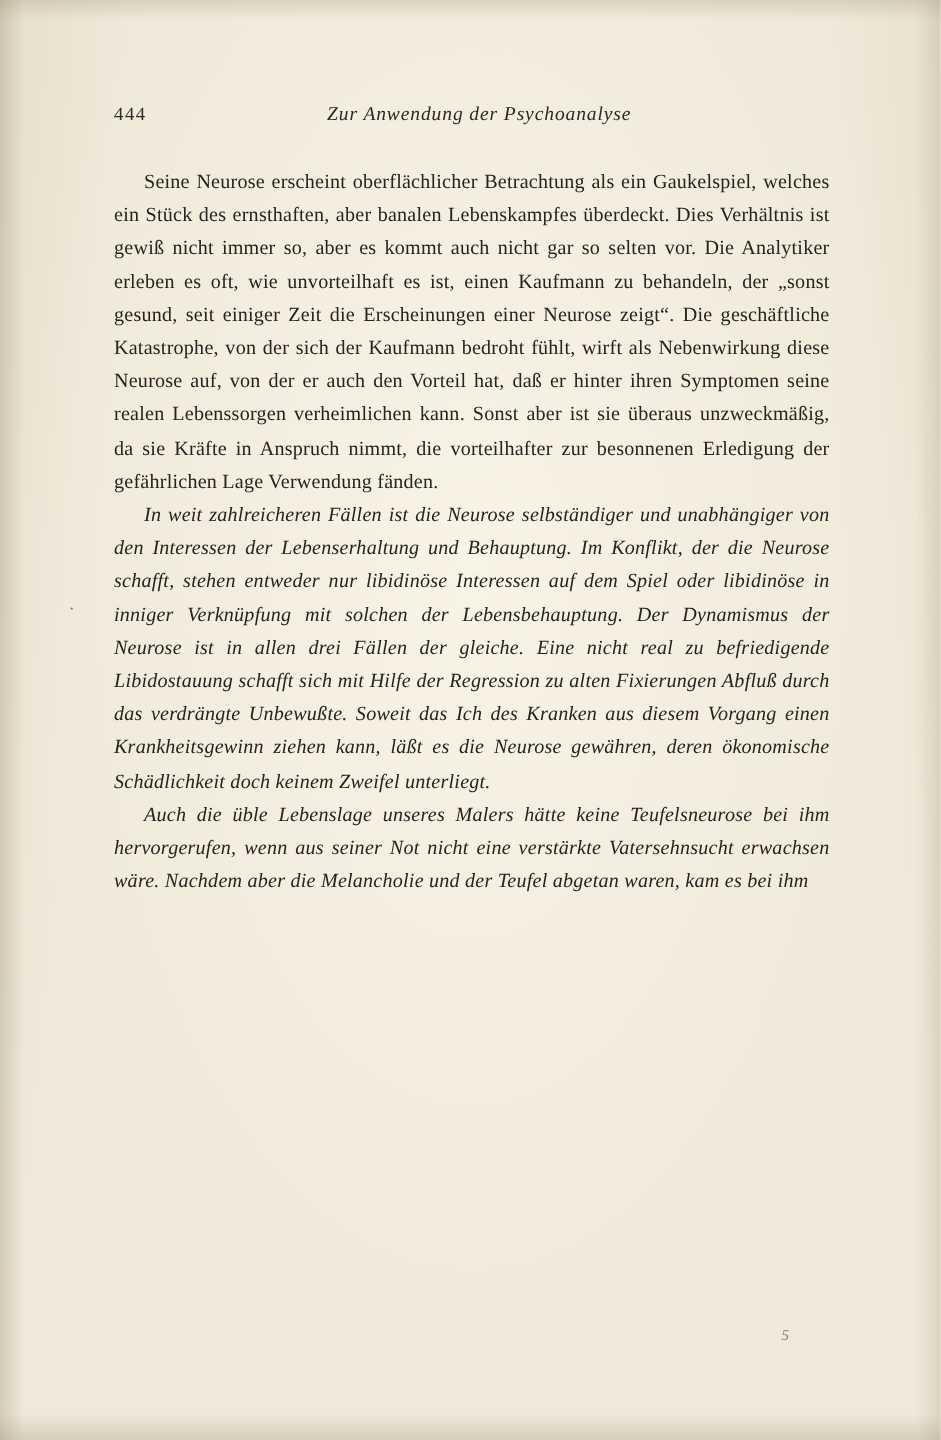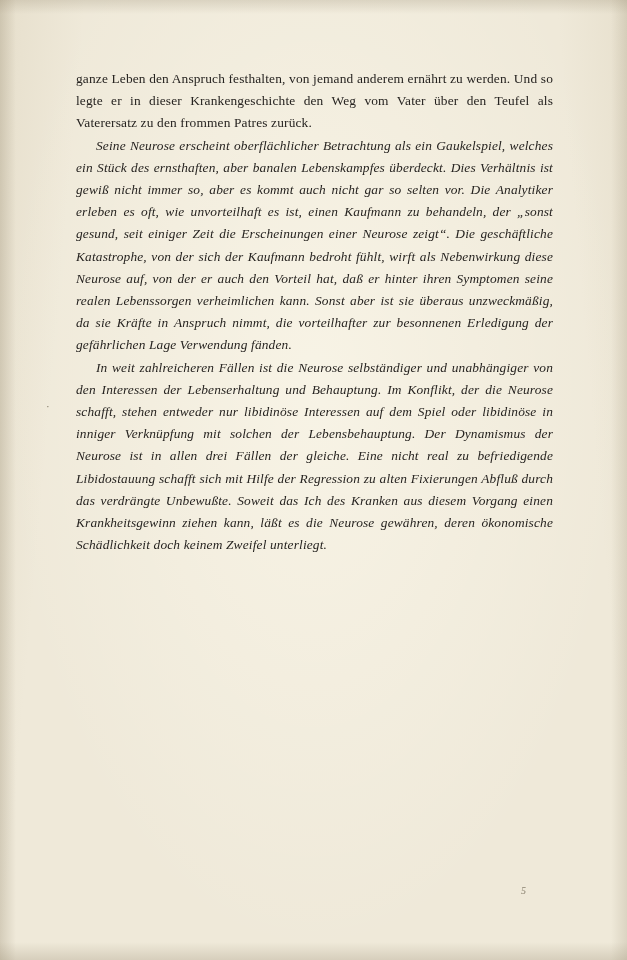--- a/index.html
+++ b/index.html
@@ -124,25 +124,29 @@
 
 <div class="page">
 
   <div class="edge-shadow top"></div>
   <div class="edge-shadow left"></div>
   <div class="edge-shadow right"></div>
   <div class="edge-shadow bottom"></div>
 
   <div class="content">
 
+    <div class="runhead">
+      <span class="folio">444</span>
+      <span class="runhead-title">Zur Anwendung der Psychoanalyse</span>
+    </div>
 
     <div class="body-text">
-      <p>ganze Leben den Anspruch festhalten, von jemand anderem ernährt zu werden. Und so legte er in dieser Krankengeschichte den Weg vom Vater über den Teufel als Vaterersatz zu den frommen Patres zurück.</p>
       <p class="indent">Seine Neurose erscheint oberflächlicher Betrachtung als ein Gaukelspiel, welches ein Stück des ernsthaften, aber banalen Lebenskampfes überdeckt. Dies Verhältnis ist gewiß nicht immer so, aber es kommt auch nicht gar so selten vor. Die Analytiker erleben es oft, wie unvorteilhaft es ist, einen Kaufmann zu behandeln, der „sonst gesund, seit einiger Zeit die Erscheinungen einer Neurose zeigt“. Die geschäftliche Katastrophe, von der sich der Kaufmann bedroht fühlt, wirft als Nebenwirkung diese Neurose auf, von der er auch den Vorteil hat, daß er hinter ihren Symptomen seine realen Lebenssorgen verheimlichen kann. Sonst aber ist sie überaus unzweckmäßig, da sie Kräfte in Anspruch nimmt, die vorteilhafter zur besonnenen Erledigung der gefährlichen Lage Verwendung fänden.</p>
       <p class="indent">In weit zahlreicheren Fällen ist die Neurose selbständiger und unabhängiger von den Interessen der Lebenserhaltung und Behauptung. Im Konflikt, der die Neurose schafft, stehen entweder nur libidinöse Interessen auf dem Spiel oder libidinöse in inniger Verknüpfung mit solchen der Lebensbehauptung. Der Dynamismus der Neurose ist in allen drei Fällen der gleiche. Eine nicht real zu befriedigende Libidostauung schafft sich mit Hilfe der Regression zu alten Fixierungen Abfluß durch das verdrängte Unbewußte. Soweit das Ich des Kranken aus diesem Vorgang einen Krankheitsgewinn ziehen kann, läßt es die Neurose gewähren, deren ökonomische Schädlichkeit doch keinem Zweifel unterliegt.</p>
+      <p class="indent">Auch die üble Lebenslage unseres Malers hätte keine Teufelsneurose bei ihm hervorgerufen, wenn aus seiner Not nicht eine verstärkte Vatersehnsucht erwachsen wäre. Nachdem aber die Melancholie und der Teufel abgetan waren, kam es bei ihm</p>
     </div>
 
   </div>
 
   <div class="mark-left">·</div>
   <div class="mark-bottom">5</div>
 
 </div>
 
 </body></html>

